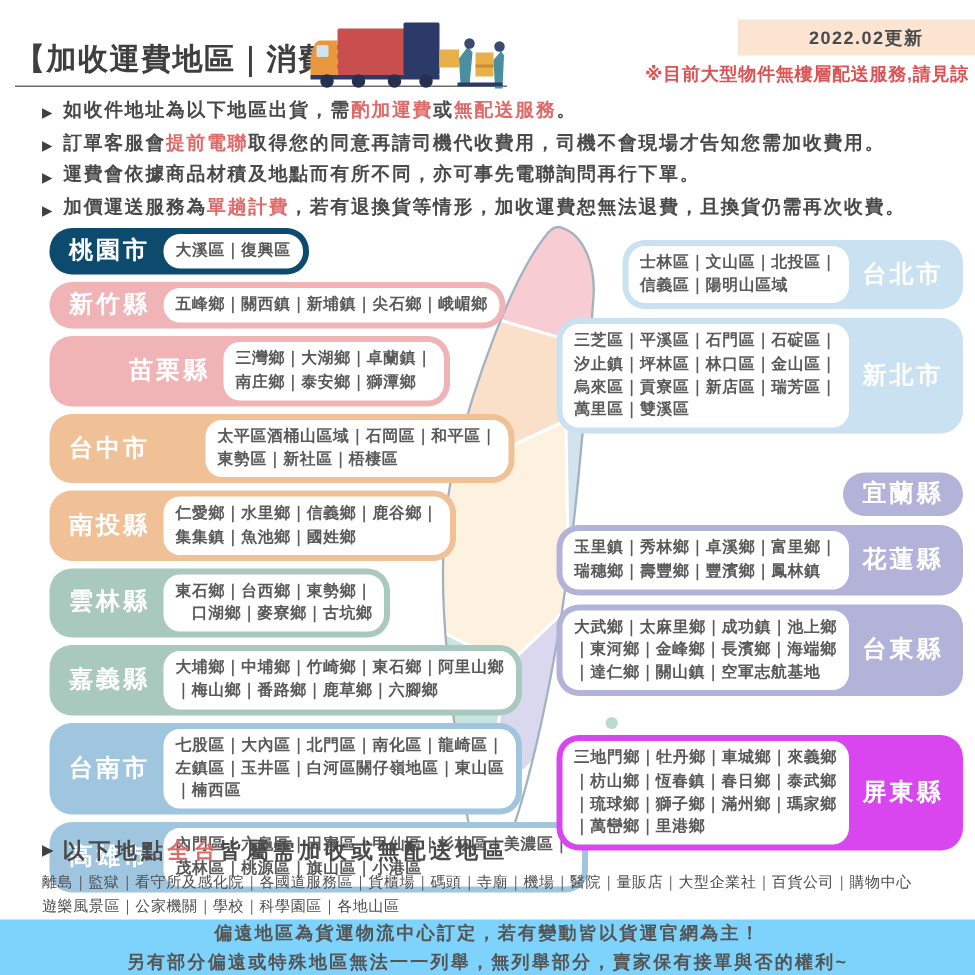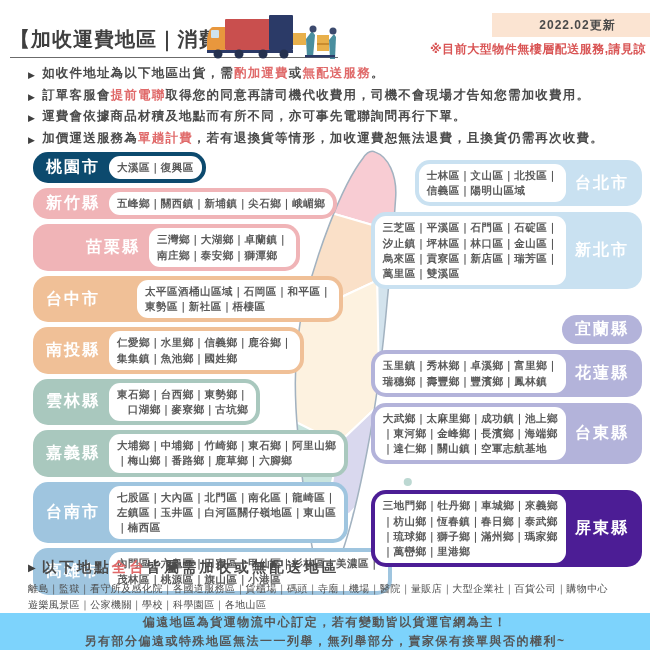--- a/index.html
+++ b/index.html
@@ -183,21 +183,21 @@
         <div class="dst">玉里鎮｜秀林鄉｜卓溪鄉｜富里鄉｜
 瑞穗鄉｜壽豐鄉｜豐濱鄉｜鳳林鎮</div>
         <div class="lbl">花蓮縣</div>
       </div>
       <div class="card" style="background: rgb(179, 179, 218);">
         <div class="dst">大武鄉｜太麻里鄉｜成功鎮｜池上鄉
 ｜東河鄉｜金峰鄉｜長濱鄉｜海端鄉
 ｜達仁鄉｜關山鎮｜空軍志航基地</div>
         <div class="lbl">台東縣</div>
       </div>
-      <div class="card gap-lg" style="background: #4c1d95;">
+      <div class="card gap-lg" style="background: #d946ef;">
         <div class="dst">三地門鄉｜牡丹鄉｜車城鄉｜來義鄉
 ｜枋山鄉｜恆春鎮｜春日鄉｜泰武鄉
 ｜琉球鄉｜獅子鄉｜滿州鄉｜瑪家鄉
 ｜萬巒鄉｜里港鄉</div>
         <div class="lbl">屏東縣</div>
       </div>
     </div>
 
   <div class="bottom-head">
       <span class="mk">▶</span>

